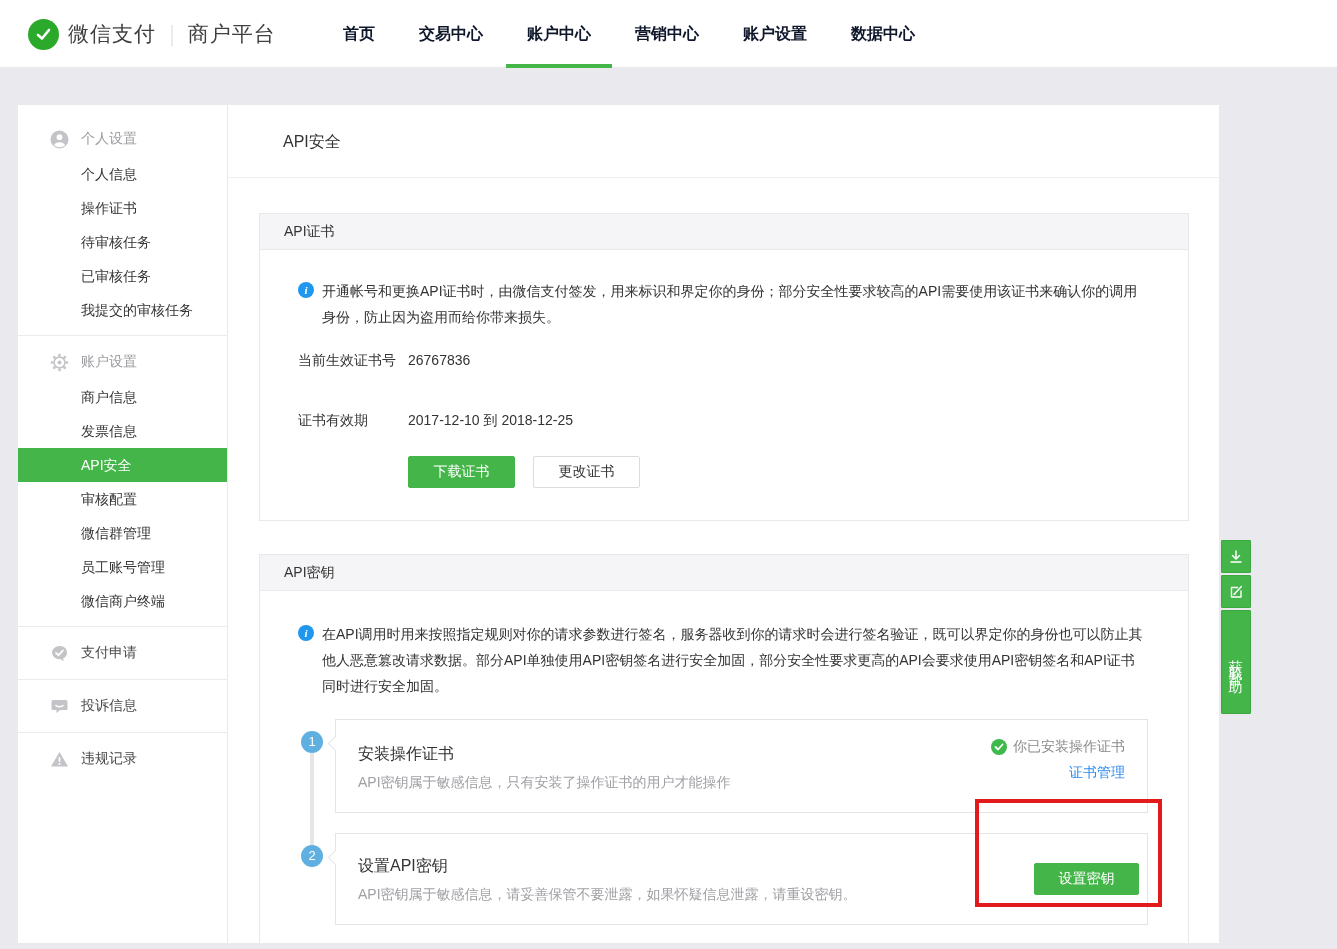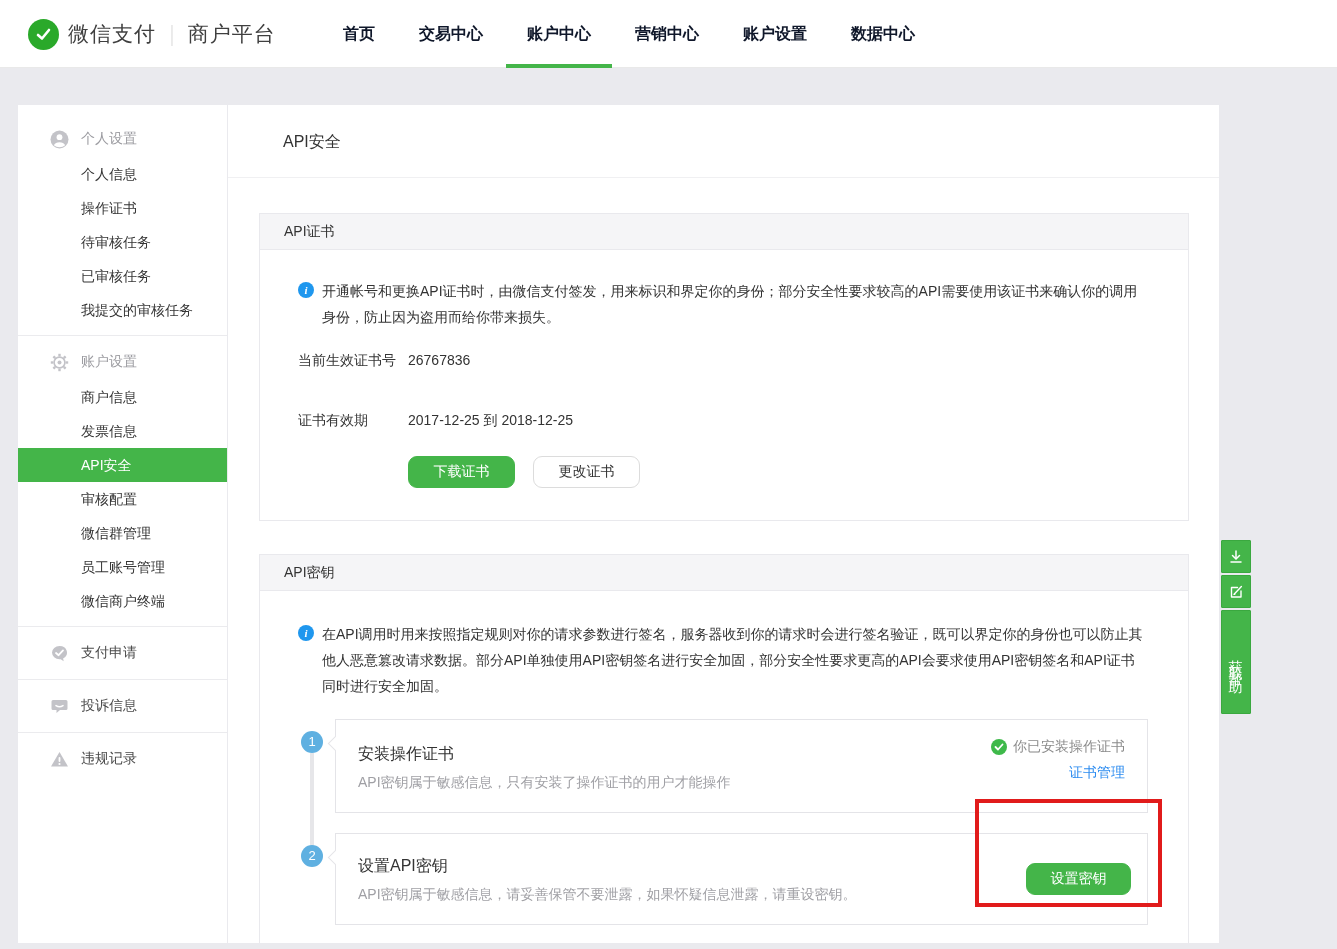--- a/index.html
+++ b/index.html
@@ -63,21 +63,21 @@
     font-size:11px; font-style:italic; font-weight:bold; text-align:center; line-height:16px;
     margin-top:4px; margin-right:8px; font-family:"Liberation Serif",serif;
   }
   .info-text { max-width:827px; line-height:26px; font-size:14px; color:#333; }
   .form-row { display:flex; margin-top:20px; line-height:20px; }
   .form-row + .form-row { margin-top:40px; }
   .form-label { width:110px; color:#353535; }
   .form-value { color:#333; }
   .btn-row { margin-top:26px; padding-left:110px; display:flex; }
   .btn {
-    min-width:107px; height:32px; padding:0 18px; font-size:14px; border-radius:9px; cursor:pointer;
+    min-width:107px; height:32px; padding:0 18px; font-size:14px; border-radius:2px; cursor:pointer;
     display:inline-flex; align-items:center; justify-content:center;
   }
   .btn-green { background:#44b549; color:#fff; border:1px solid #44b549; }
   .btn-plain { background:#fff; color:#333; border:1px solid #dcdcdc; margin-left:18px; }
   
   .steps { margin-top:20px; position:relative; }
   .step-line { position:absolute; left:12px; top:34px; width:4px; height:94px; background:#e6e6e9; }
   .step-row { display:flex; align-items:flex-start; position:relative; }
   .step-row + .step-row { margin-top:20px; }
   .step-col { flex:0 0 25px; }
@@ -96,21 +96,21 @@
   .step-title { font-size:16px; color:#333; }
   .step-desc { margin-top:9px; font-size:14px; color:#a0a0a5; }
   .step-status { position:absolute; right:22px; top:18px; display:flex; flex-direction:column; align-items:flex-end; gap:8px; }
   .status-line { display:flex; align-items:center; gap:6px; color:#8b8b8b; font-size:14px; }
   .check-circle {
     width:16px; height:16px; border-radius:50%; background:#3eb94a; display:inline-flex;
     align-items:center; justify-content:center;
   }
   .link { color:#2d8cf0; font-size:14px; cursor:pointer; }
   .step-action {
-    position:absolute; right:16px; top:50%; transform:translateY(-50%);
+    position:absolute; right:8px; top:50%; transform:translateY(-50%);
   }
   
   .red-annotation {
     position:absolute; left:975px; top:731px; width:187px; height:108px;
     border:4px solid #e11b1b; z-index:9; pointer-events:none;
   }
   
   .float-bar { position:absolute; left:1221px; top:472px; width:30px; display:flex; flex-direction:column; gap:2px; z-index:8; }
   .float-btn {
     width:30px; background:#44b549; border:1px solid #3aa83f; color:#fff; cursor:pointer;
@@ -244,21 +244,21 @@
         <div class="info-row">
           <span class="info-icon">i</span>
           <p class="info-text">开通帐号和更换API证书时，由微信支付签发，用来标识和界定你的身份；部分安全性要求较高的API需要使用该证书来确认你的调用身份，防止因为盗用而给你带来损失。</p>
         </div>
         <div class="form-row">
           <span class="form-label">当前生效证书号</span>
           <span class="form-value">26767836</span>
         </div>
         <div class="form-row">
           <span class="form-label">证书有效期</span>
-          <span class="form-value">2017-12-25 到 2018-12-25</span>
+          <span class="form-value">2017-12-10 到 2018-12-25</span>
         </div>
         <div class="btn-row">
           <button class="btn btn-green">下载证书</button>
           <button class="btn btn-plain">更改证书</button>
         </div>
       </div>
     </div>
 
     <div class="card">
       <div class="card-header">API密钥</div>

